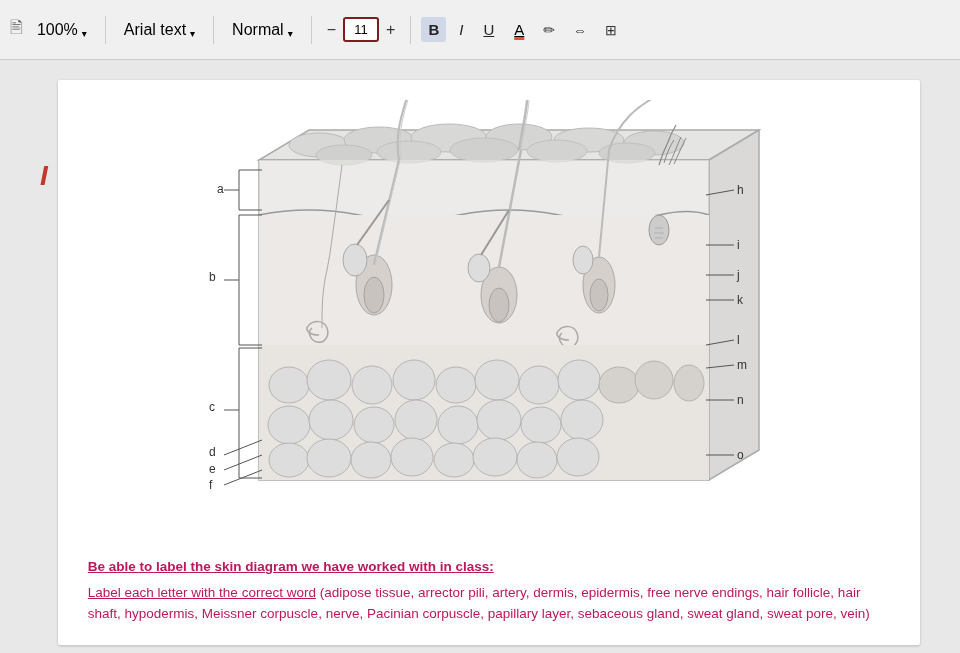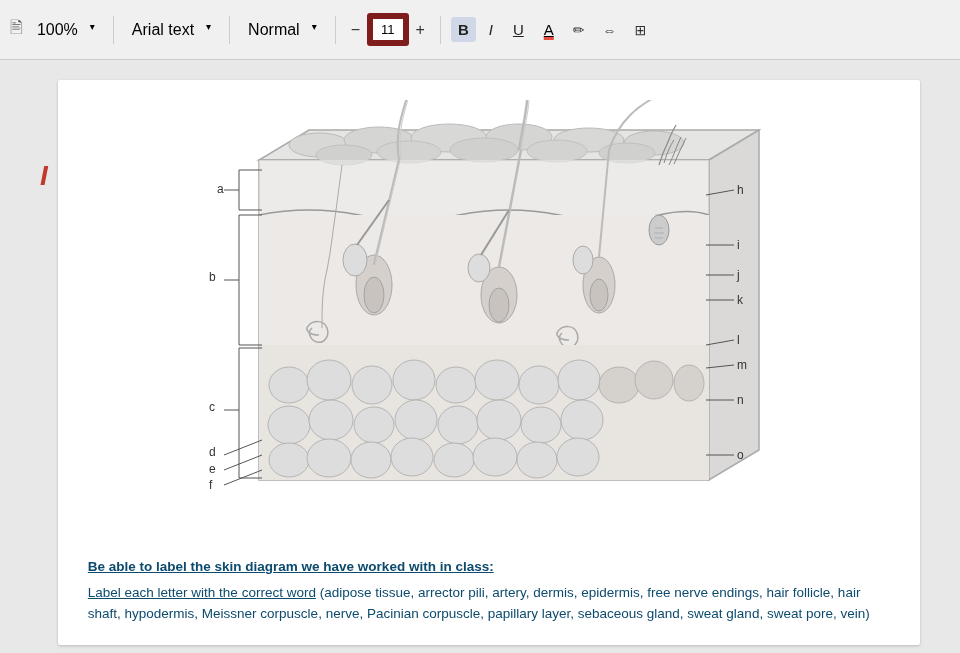--- a/index.html
+++ b/index.html
@@ -17,41 +17,41 @@
       align-items: center;
       background: #f0f0f0;
       border-bottom: 1px solid #ccc;
       height: 60px;
       padding: 0 10px;
       gap: 6px;
     }
 
     .toolbar-dropdown {
       display: flex;
-      align-items: flex-start;
-      gap: 12px;
+      align-items: flex-end;
+      gap: 4px;
       cursor: pointer;
       padding: 4px 8px;
       border-radius: 3px;
     }
 
     .toolbar-separator {
       width: 1px;
       height: 28px;
       background: #ccc;
       margin: 0 4px;
     }
 
     .font-size-control {
       display: flex;
       align-items: center;
       gap: 2px;
     }
     .font-size-box {
-      border: 6px solid #7f1d1d;
+      border: 2px solid #7f1d1d;
       border-radius: 3px;
       padding: 3px 8px;
       font-size: 13px;
       min-width: 36px;
       text-align: center;
       background: white;
     }
     .fs-btn {
       cursor: pointer;
       font-size: 16px;
@@ -123,21 +123,21 @@
     #skin-diagram {
       width: 620px;
       height: 420px;
       display: block;
       margin: 0 auto;
     }
 
     
     #diagram-text {
       font-size: 13.5px;
-      color: #0c4a6e;
+      color: #be185d;
       line-height: 1.6;
       max-width: 820px;
       margin-top: 36px;
     }
 
     #diagram-text .instruction-line1 {
       text-decoration: underline;
       font-weight: bold;
       margin-bottom: 4px;
     }

